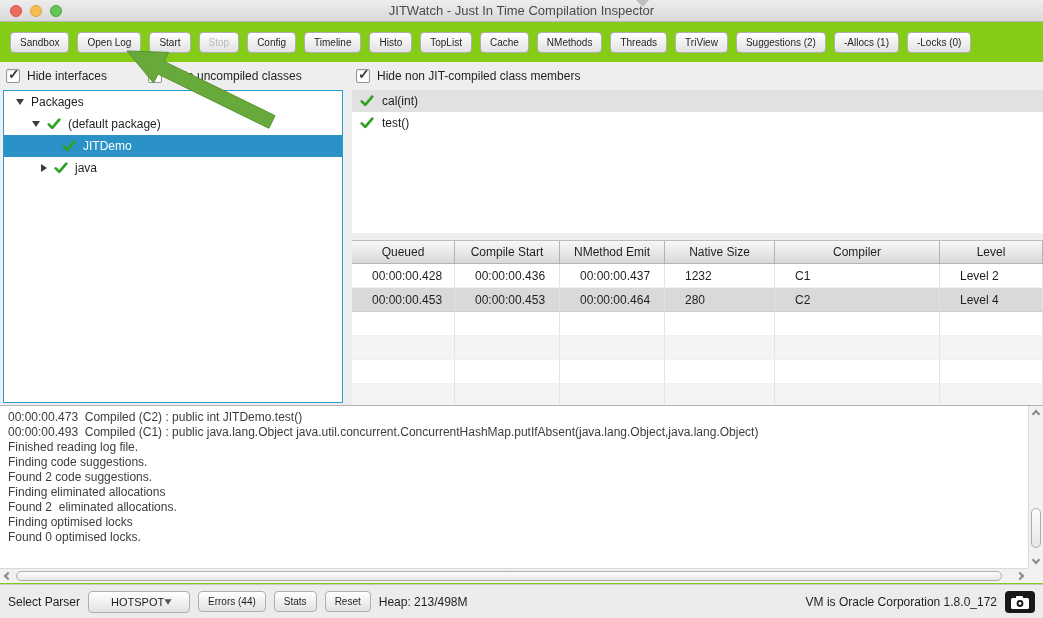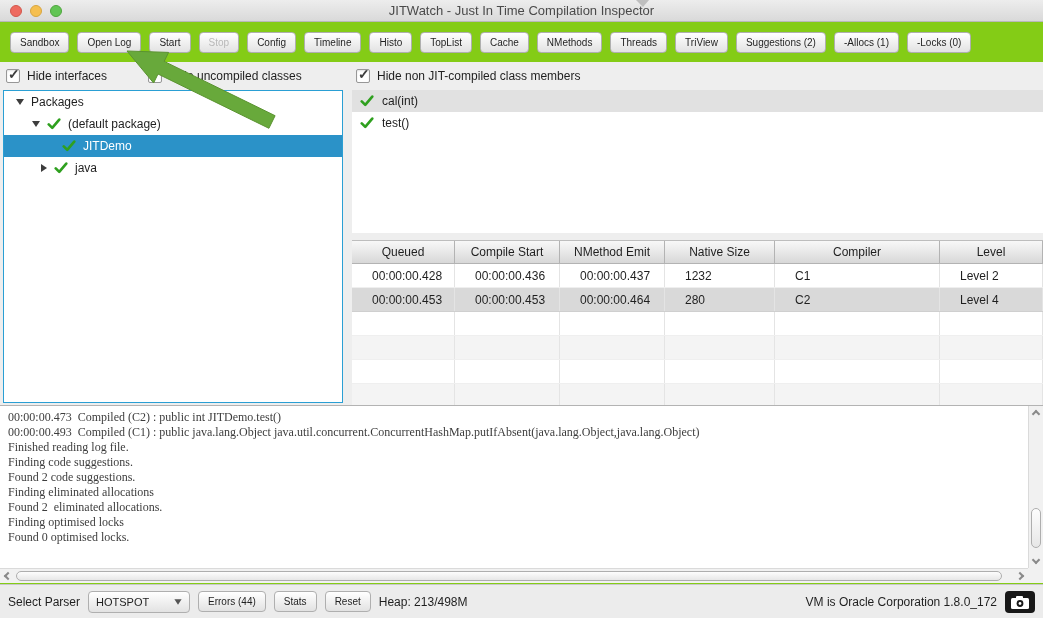--- a/index.html
+++ b/index.html
@@ -60,21 +60,21 @@
   .c0{width:103px;} .c1{width:105px;} .c2{width:105px;} .c3{width:110px;} .c4{width:165px;} .c5{flex:1;}
   .trow { display:flex; height:24px; border-bottom:1px solid #efefef; }
   .td { display:flex; align-items:center; padding-left:20px; border-right:1px solid #e4e4e4; height:100%; }
   .trow.sel { background:#d9d9d9; border-bottom:1px solid #cfcfcf; }
   .trow.ealt { background:#f4f4f4; }
 
   
   .log { position:absolute; top:405px; left:0; width:1043px; height:163px;
          background:#ffffff; border-top:1px solid #b3b3b3; overflow:hidden; }
   .log-inner { position:absolute; top:4px; left:8px; right:20px;
-               font-family:Liberation Serif, serif;
+               font-family:Liberation Sans, sans-serif;
                font-size:12px; line-height:15px; color:#3d3d3d; }
   .log-line { white-space:pre; }
 
   
   .vscroll { position:absolute; top:406px; right:0; width:15px; height:162px;
              background:#f1f1f1; border-left:1px solid #dadada; }
   .vthumb { position:absolute; left:2px; right:2px; top:102px; height:40px;
             background:linear-gradient(#fdfdfd,#e7e7e7); border:1px solid #aeaeae; border-radius:6px; }
   .hscroll { position:absolute; top:568px; left:0; width:1028px; height:15px;
              background:#f1f1f1; border-top:1px solid #dadada; }
@@ -86,21 +86,21 @@
   .chev-down { transform:rotate(45deg);  left:4px; bottom:5px; }
   .chev-left { transform:rotate(135deg); left:5px; top:4px; }
   .chev-right{ transform:rotate(-45deg); right:5px; top:4px; }
 
   
   .statusbar { position:absolute; top:584px; left:0; right:0; height:34px;
                background:#ececec; border-top:1px solid #c8c8c8;
                display:flex; align-items:center; padding:0 8px; gap:8px; }
   .combo { width:102px; height:22px; background:linear-gradient(#ffffff,#e2e2e2);
            border:1px solid #afafaf; border-radius:4px; display:flex; align-items:center;
-           justify-content:space-between; padding:0 7px; font-size:11px; }
+           justify-content:space-between; padding:0 22px; font-size:11px; }
   .combo .tri-down { border-top-color:#555; transform:scale(.9); }
   .spacer { flex:1; }
   .camera-btn { width:30px; height:22px; background:#181818; border-radius:4px;
                 display:flex; align-items:center; justify-content:center; }
 
   .overlay { position:absolute; top:0; left:0; width:1043px; height:618px;
              pointer-events:none; z-index:60; }
 </style>
 </head>
 <body>

